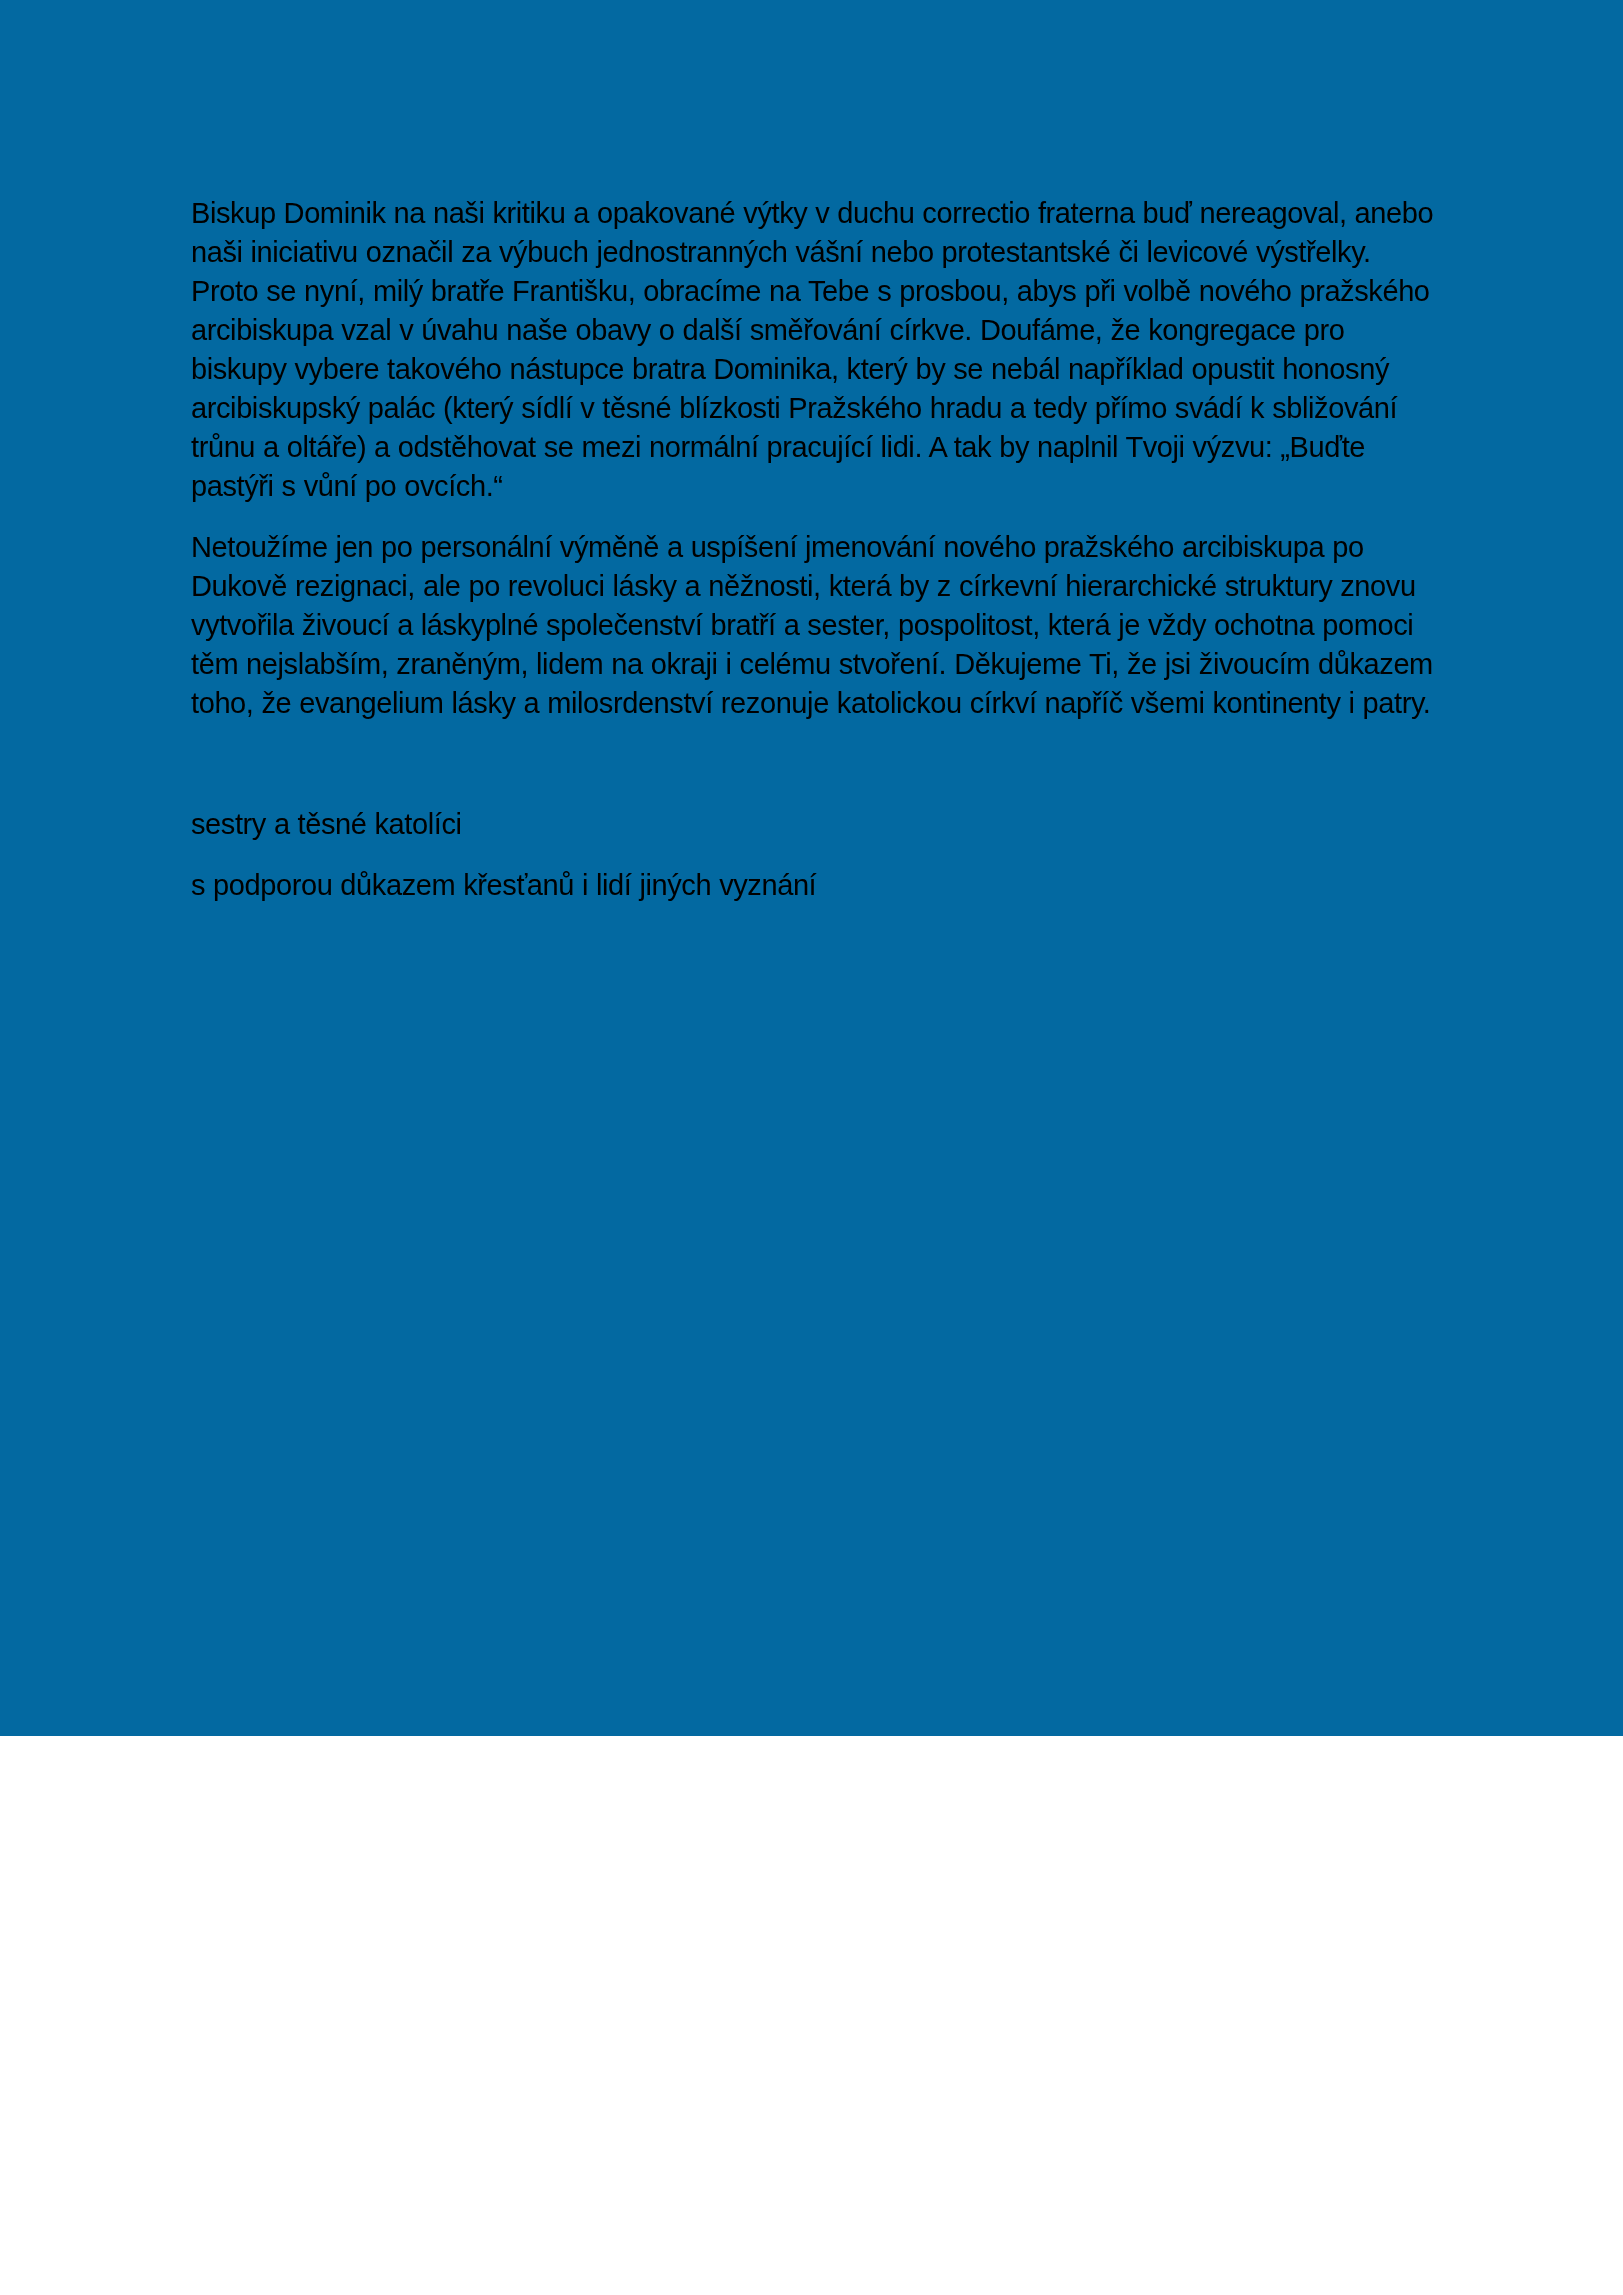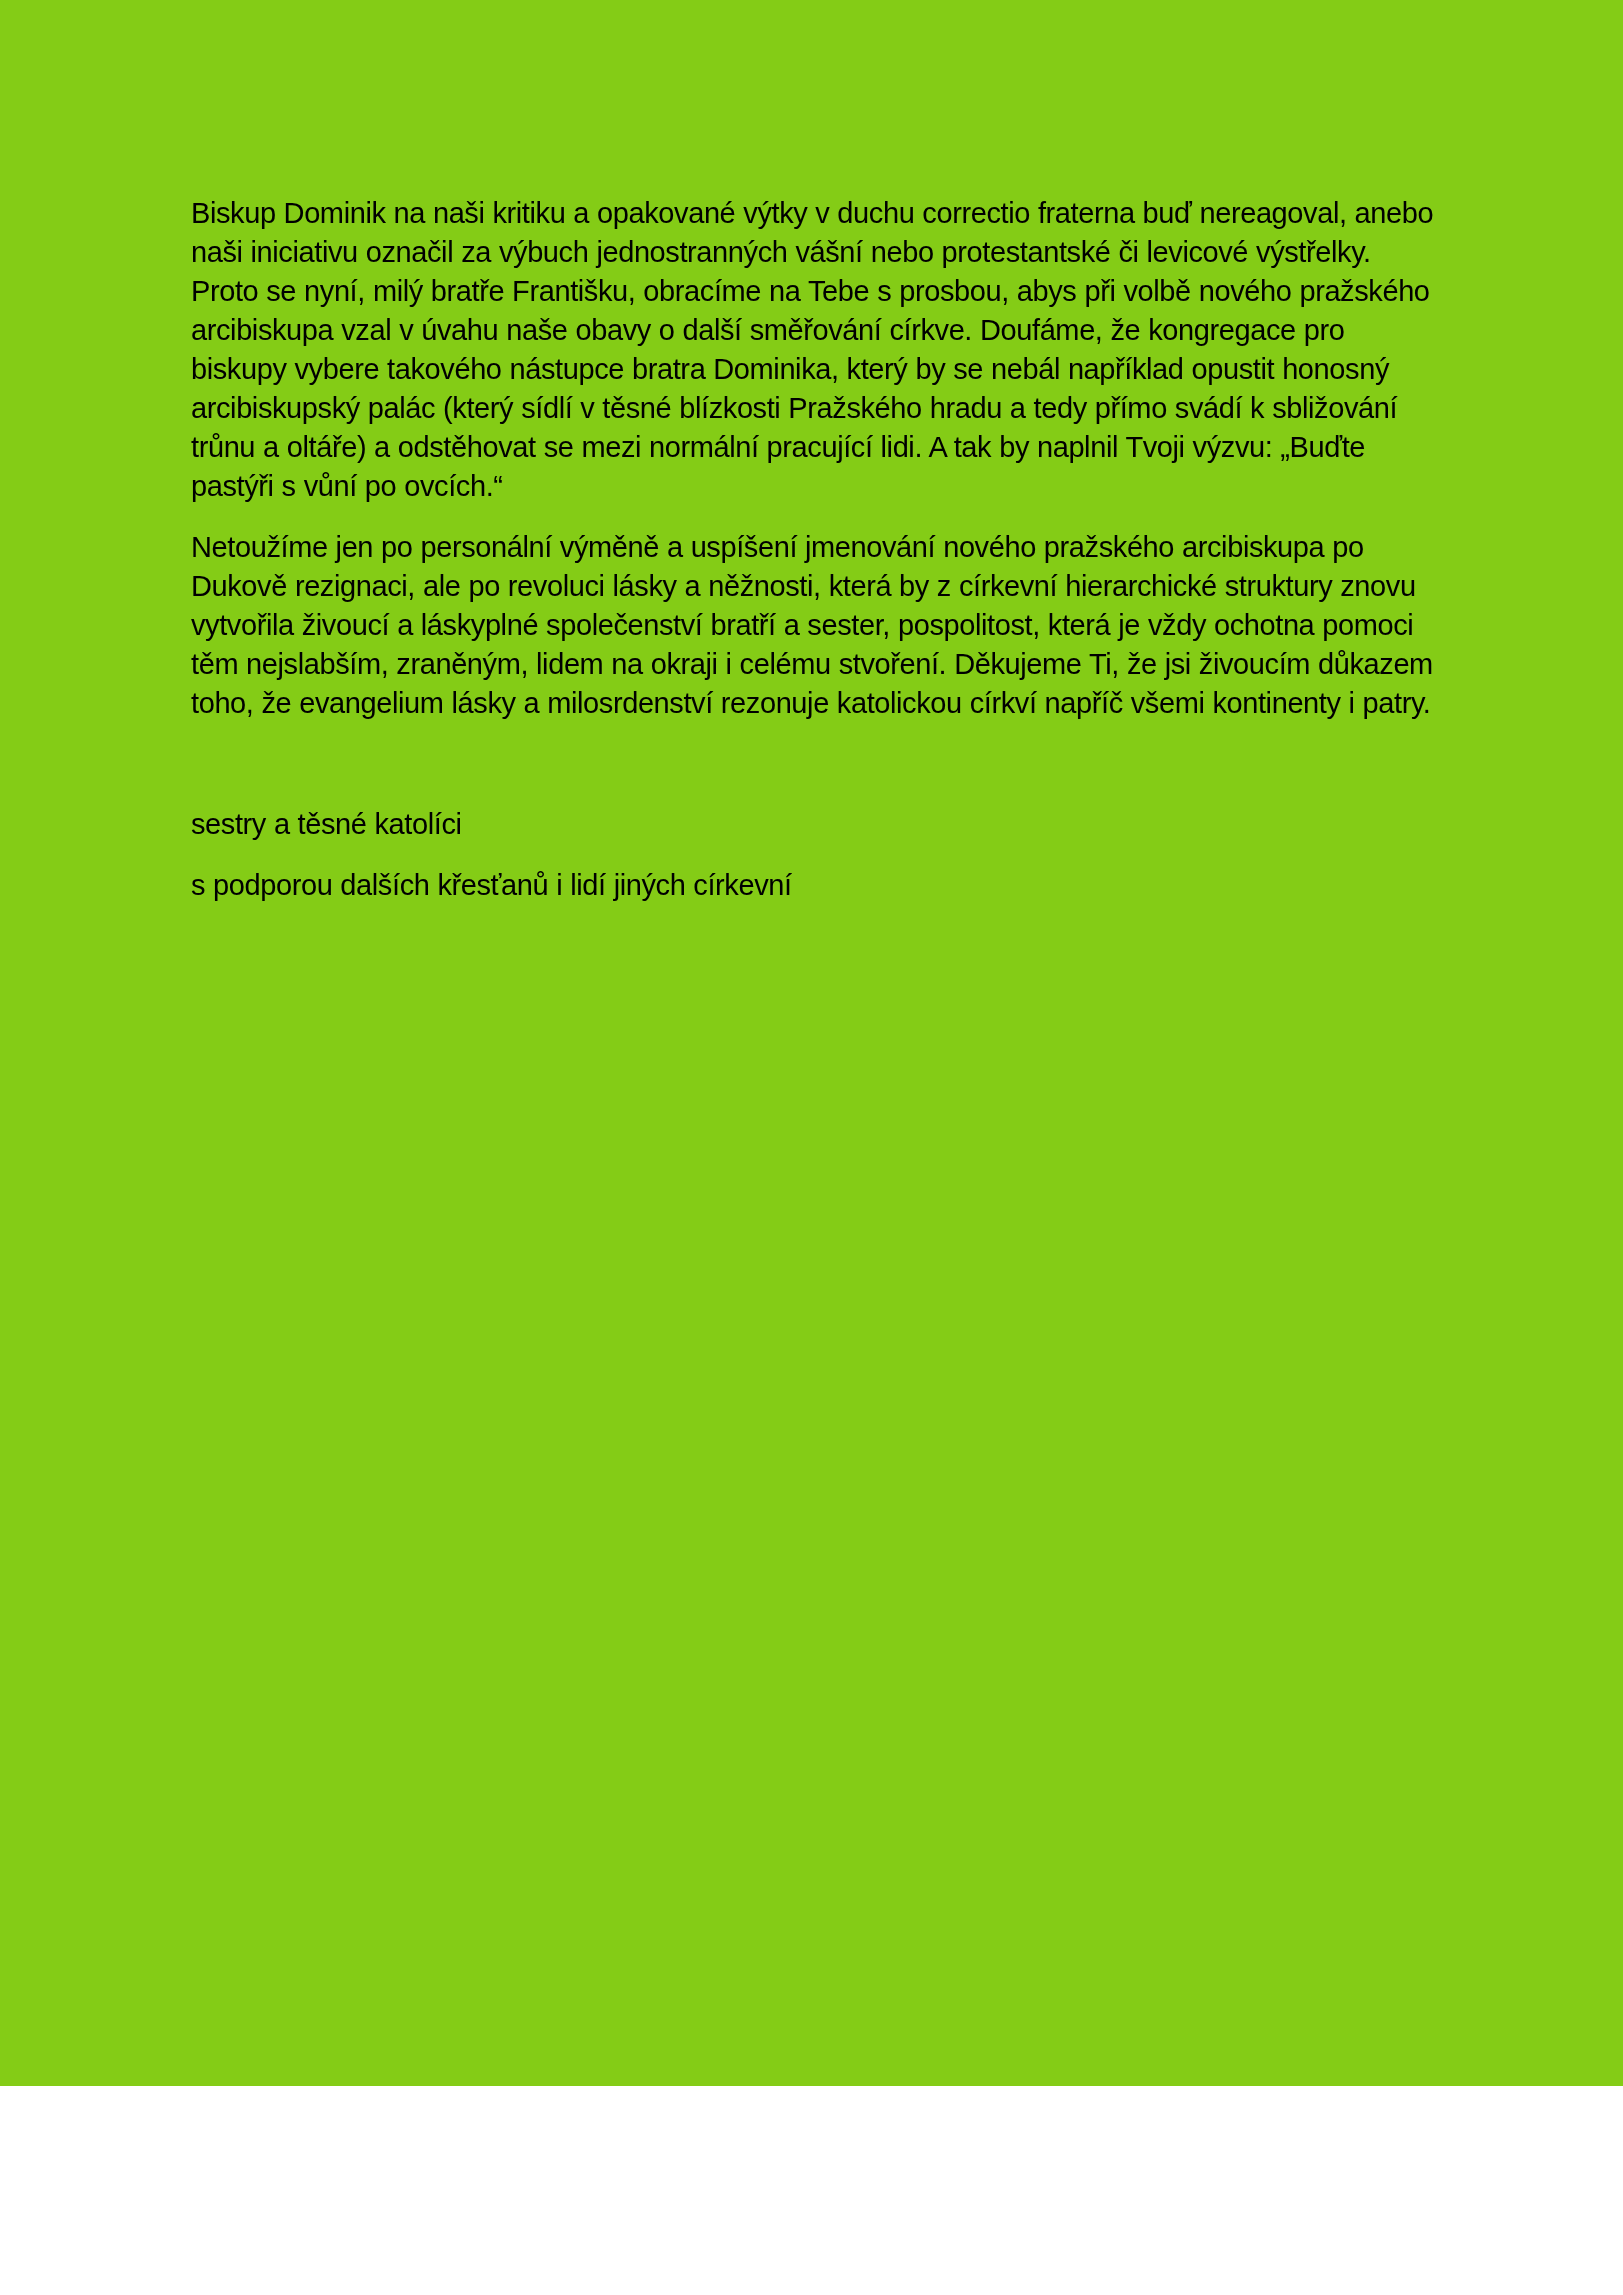--- a/index.html
+++ b/index.html
@@ -3,22 +3,22 @@
 <meta charset="utf-8">
 <style>
   html, body {
     margin: 0;
     padding: 0;
     background: #ffffff;
   }
   .page {
     position: relative;
     width: 1623px;
-    height: 2086px;
-    background: #84cc16;
+    height: 1736px;
+    background: #0369a1;
     overflow: hidden;
   }
   .content {
     position: absolute;
     left: 191px;
     top: 194px;
     width: 1247px;
   }
   .para {
     font-family: "Liberation Sans", sans-serif;
@@ -36,16 +36,16 @@
 </style>
 </head>
 <body>
 
 <div class="page">
   <div class="content">
     <p class="para">Biskup Dominik na naši kritiku a opakované výtky v duchu correctio fraterna buď nereagoval, anebo naši iniciativu označil za výbuch jednostranných vášní nebo protestantské či levicové výstřelky. Proto se nyní, milý bratře Františku, obracíme na Tebe s prosbou, abys při volbě nového pražského arcibiskupa vzal v úvahu naše obavy o další směřování církve. Doufáme, že kongregace pro biskupy vybere takového nástupce bratra Dominika, který by se nebál například opustit honosný arcibiskupský palác (který sídlí v těsné blízkosti Pražského hradu a tedy přímo svádí k sbližování trůnu a oltáře) a odstěhovat se mezi normální pracující lidi. A tak by naplnil Tvoji výzvu: „Buďte pastýři s vůní po ovcích.“</p>
     <p class="para">Netoužíme jen po personální výměně a uspíšení jmenování nového pražského arcibiskupa po Dukově rezignaci, ale po revoluci lásky a něžnosti, která by z církevní hierarchické struktury znovu vytvořila živoucí a láskyplné společenství bratří a sester, pospolitost, která je vždy ochotna pomoci těm nejslabším, zraněným, lidem na okraji i celému stvoření. Děkujeme Ti, že jsi živoucím důkazem toho, že evangelium lásky a milosrdenství rezonuje katolickou církví napříč všemi kontinenty i patry.</p>
     <div class="spacer"></div>
     <p class="para">sestry a těsné katolíci</p>
-    <p class="para">s podporou dalších křesťanů i lidí jiných církevní</p>
+    <p class="para">s podporou důkazem křesťanů i lidí jiných vyznání</p>
   </div>
 </div>
 
 
 </body></html>

